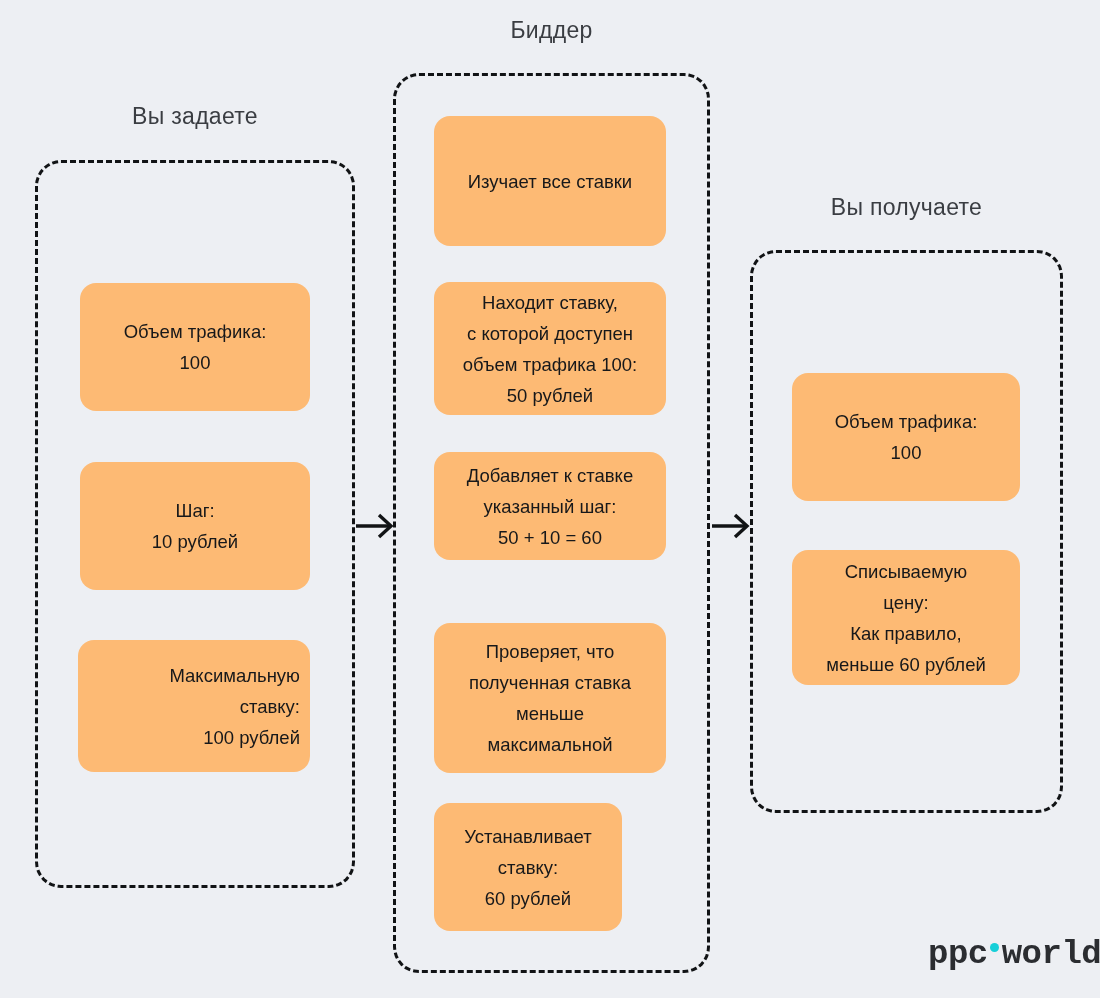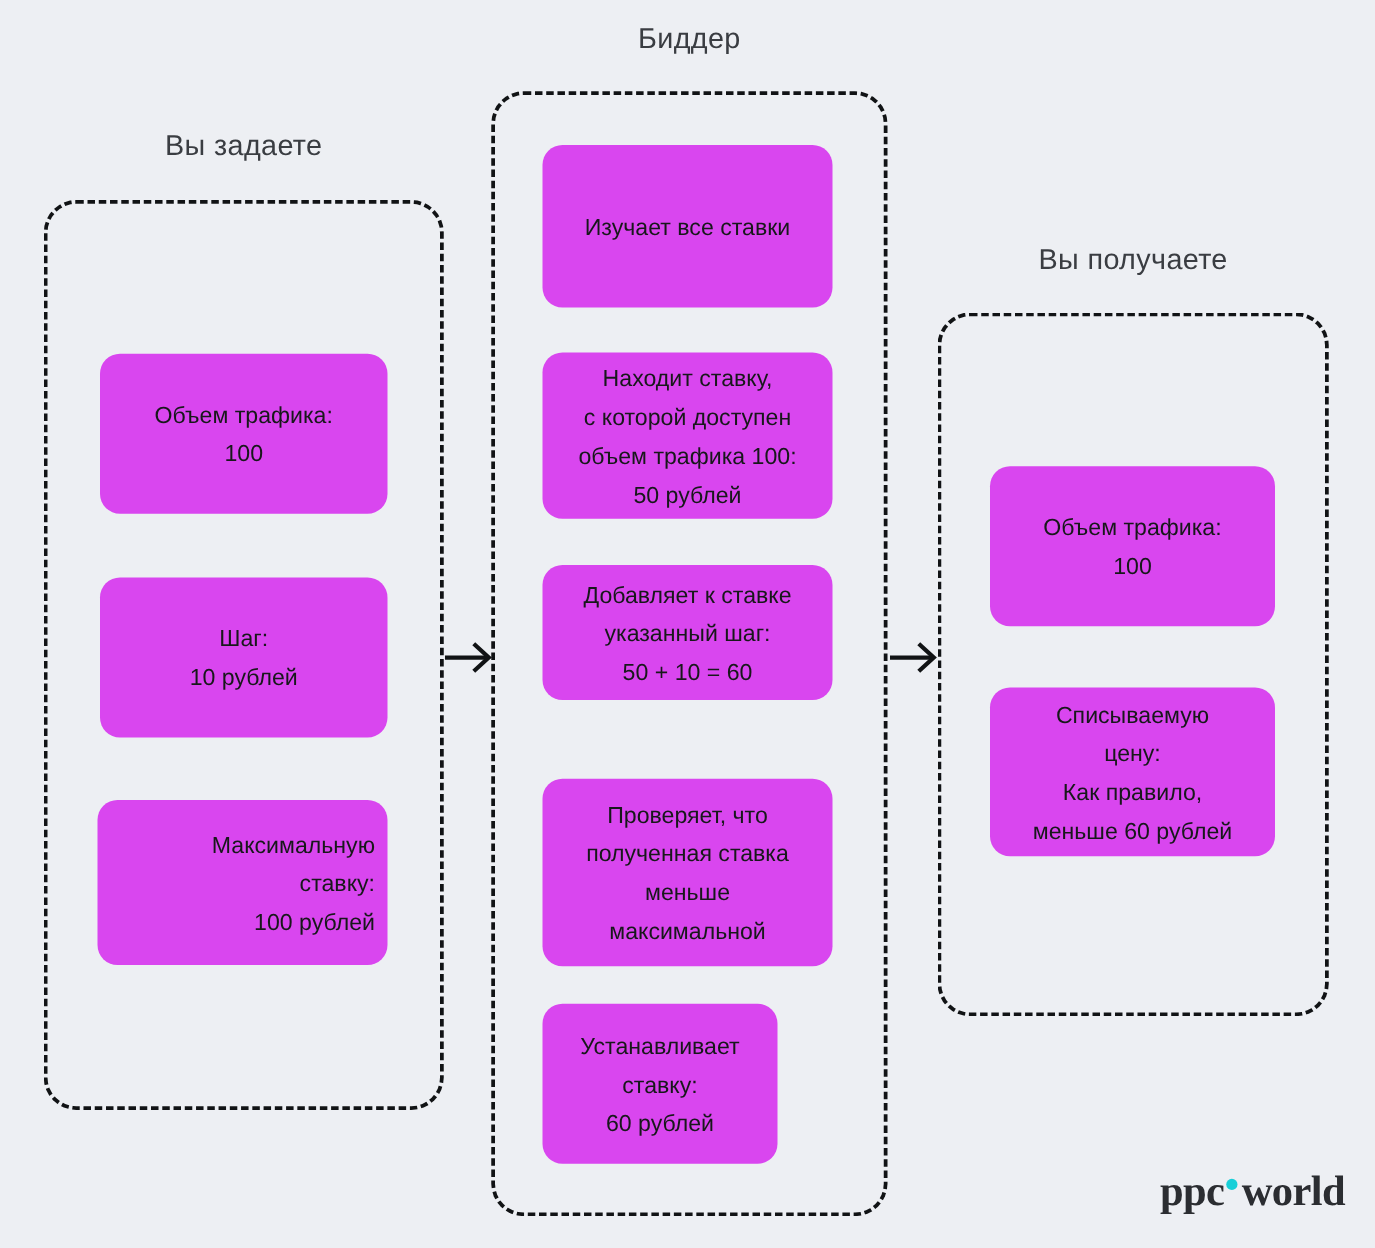--- a/index.html
+++ b/index.html
@@ -44,21 +44,21 @@
     background: transparent;
   }
   #group-left  { left: 35px;  top: 160px; width: 320px; height: 728px; }
   #group-mid   { left: 393px; top: 73px;  width: 317px; height: 900px; }
   #group-right { left: 750px; top: 250px; width: 313px; height: 563px; }
 
   
   .card {
     position: absolute;
     box-sizing: border-box;
-    background: #d946ef;
+    background: #fdba74;
     border-radius: 16px;
     display: flex;
     flex-direction: column;
     align-items: center;
     justify-content: center;
     text-align: center;
     padding: 6px 10px;
   }
   .card .line {
     font-size: 18.5px;
@@ -95,21 +95,21 @@
   
   #logo {
     position: absolute;
     left: 928px;
     top: 934px;
     height: 40px;
     display: flex;
     align-items: center;
   }
   #logo .logo-text {
-    font-family: Liberation Serif, serif;
+    font-family: Liberation Mono, monospace;
     font-size: 34px;
     font-weight: 700;
     letter-spacing: -0.5px;
     color: #2b2d31;
     line-height: 1;
   }
   #logo .logo-dot {
     display: inline-block;
     width: 9px;
     height: 9px;

